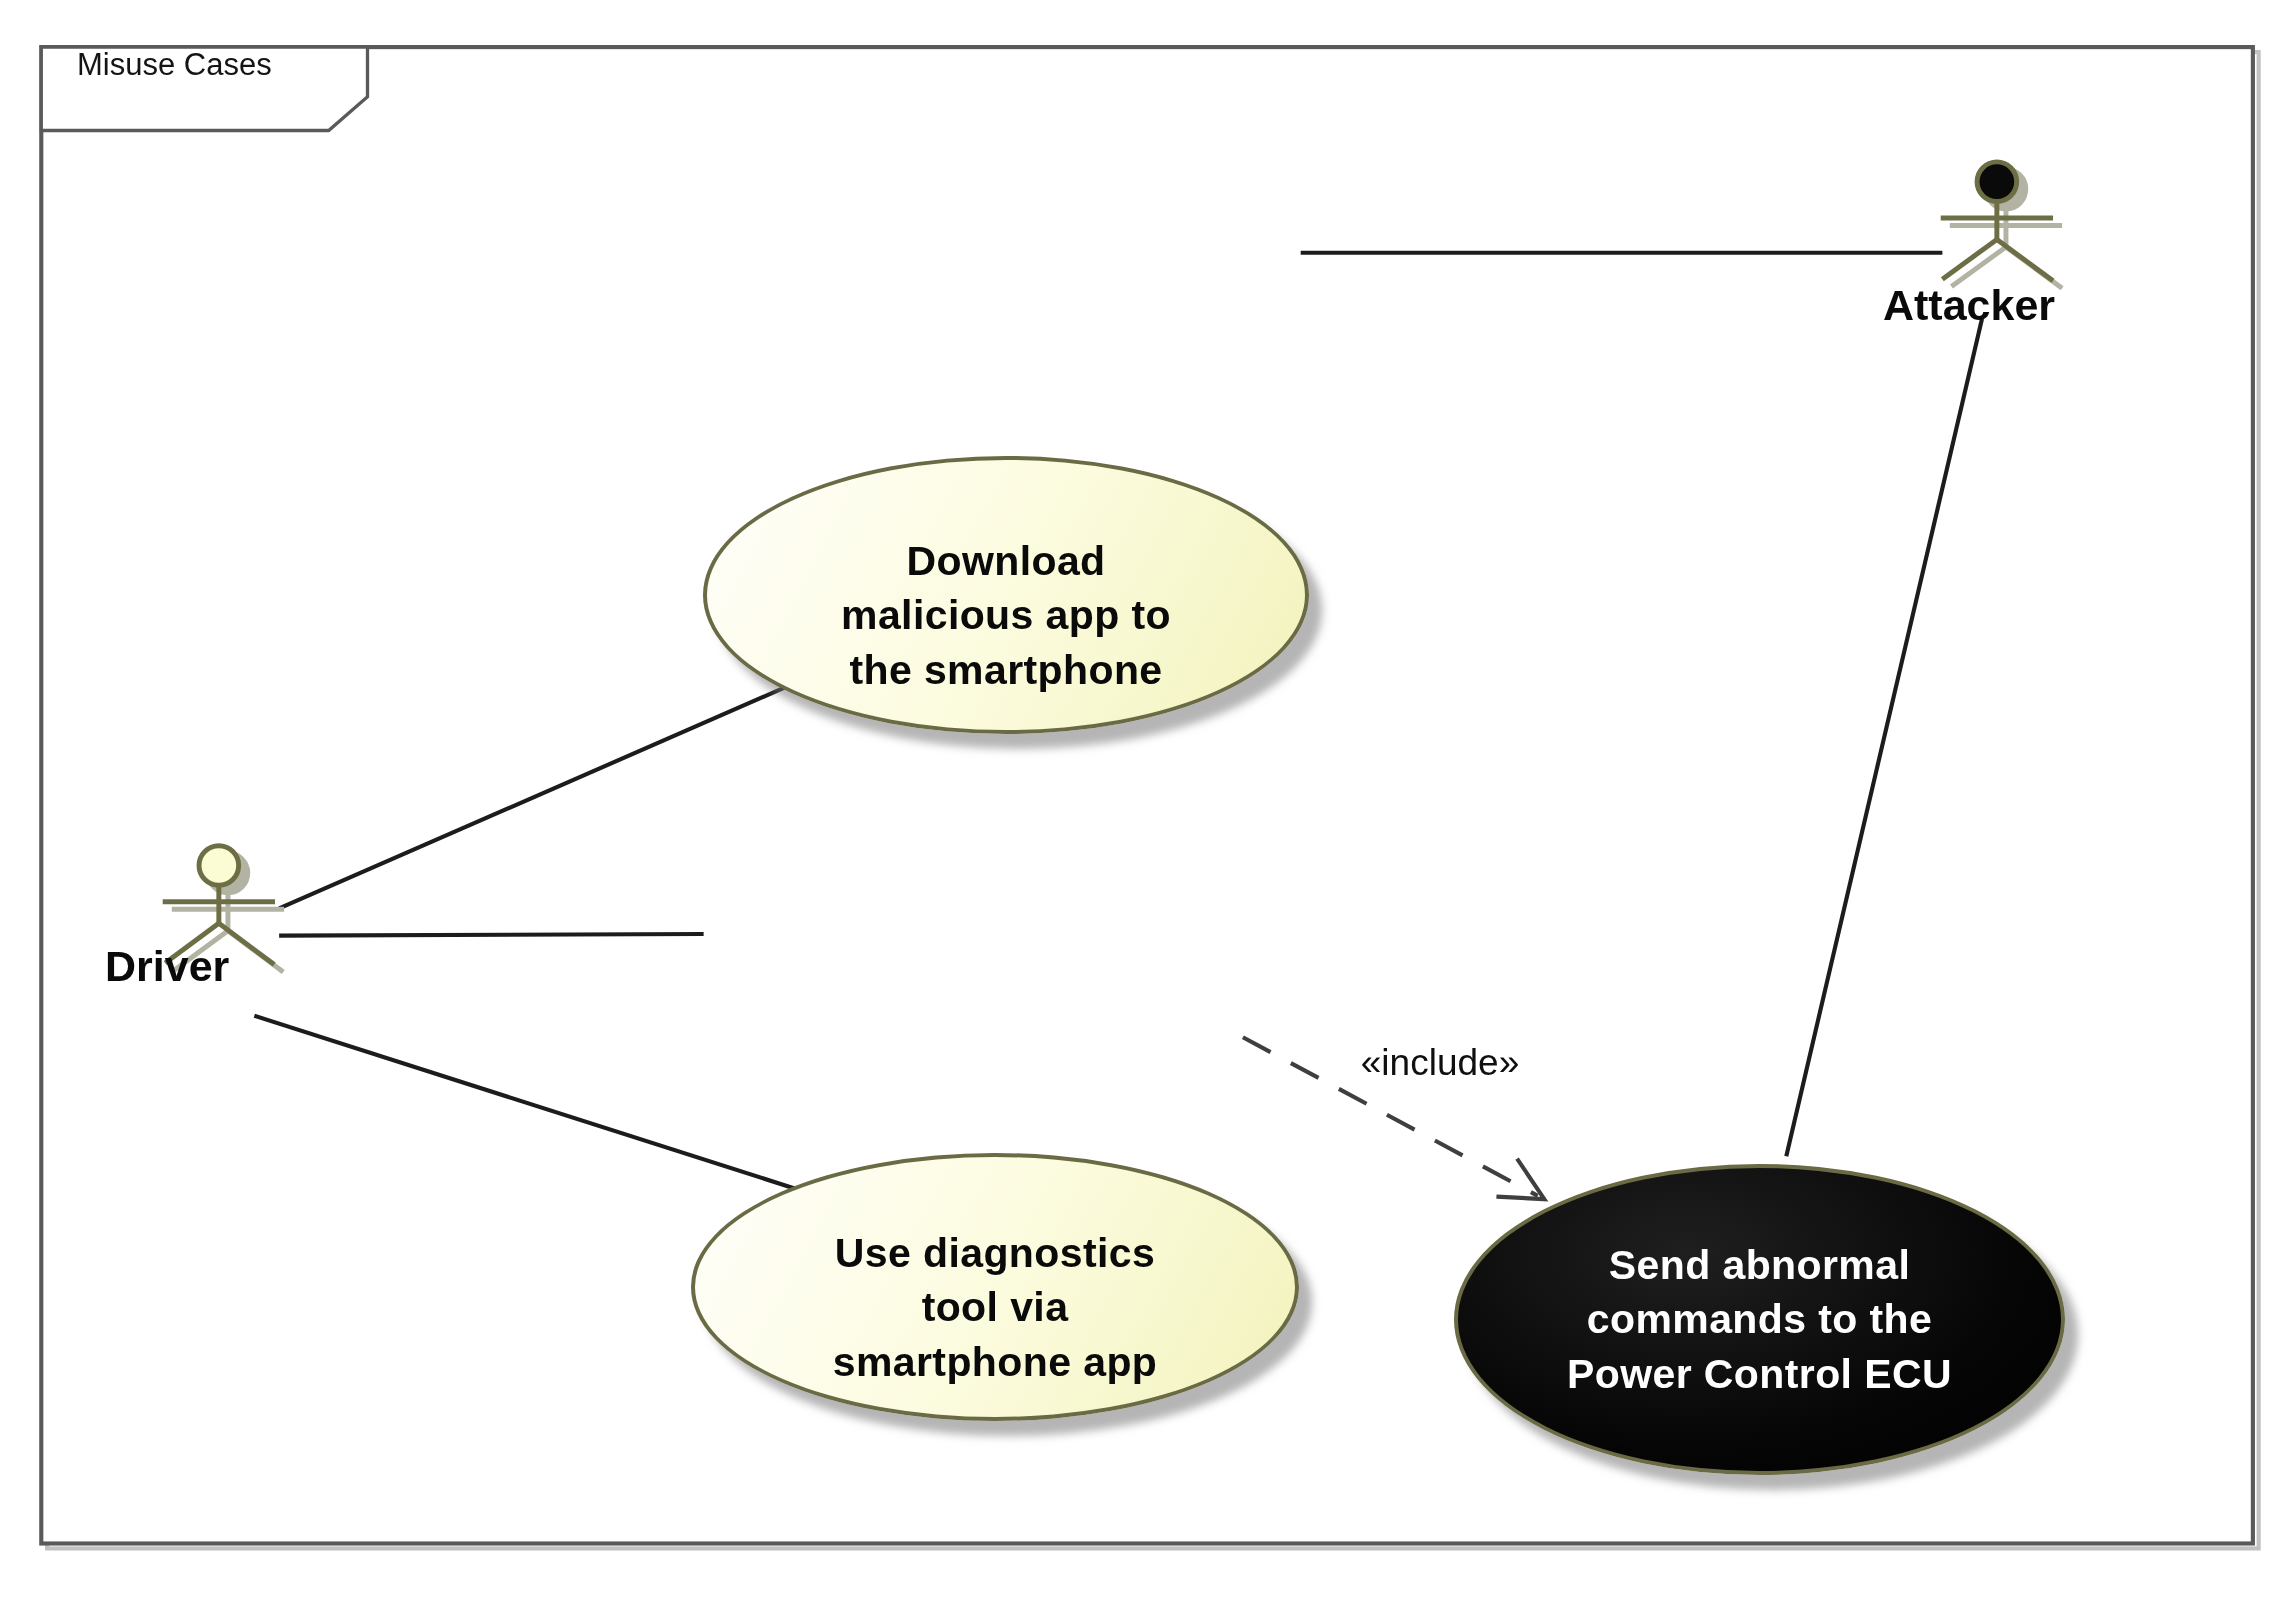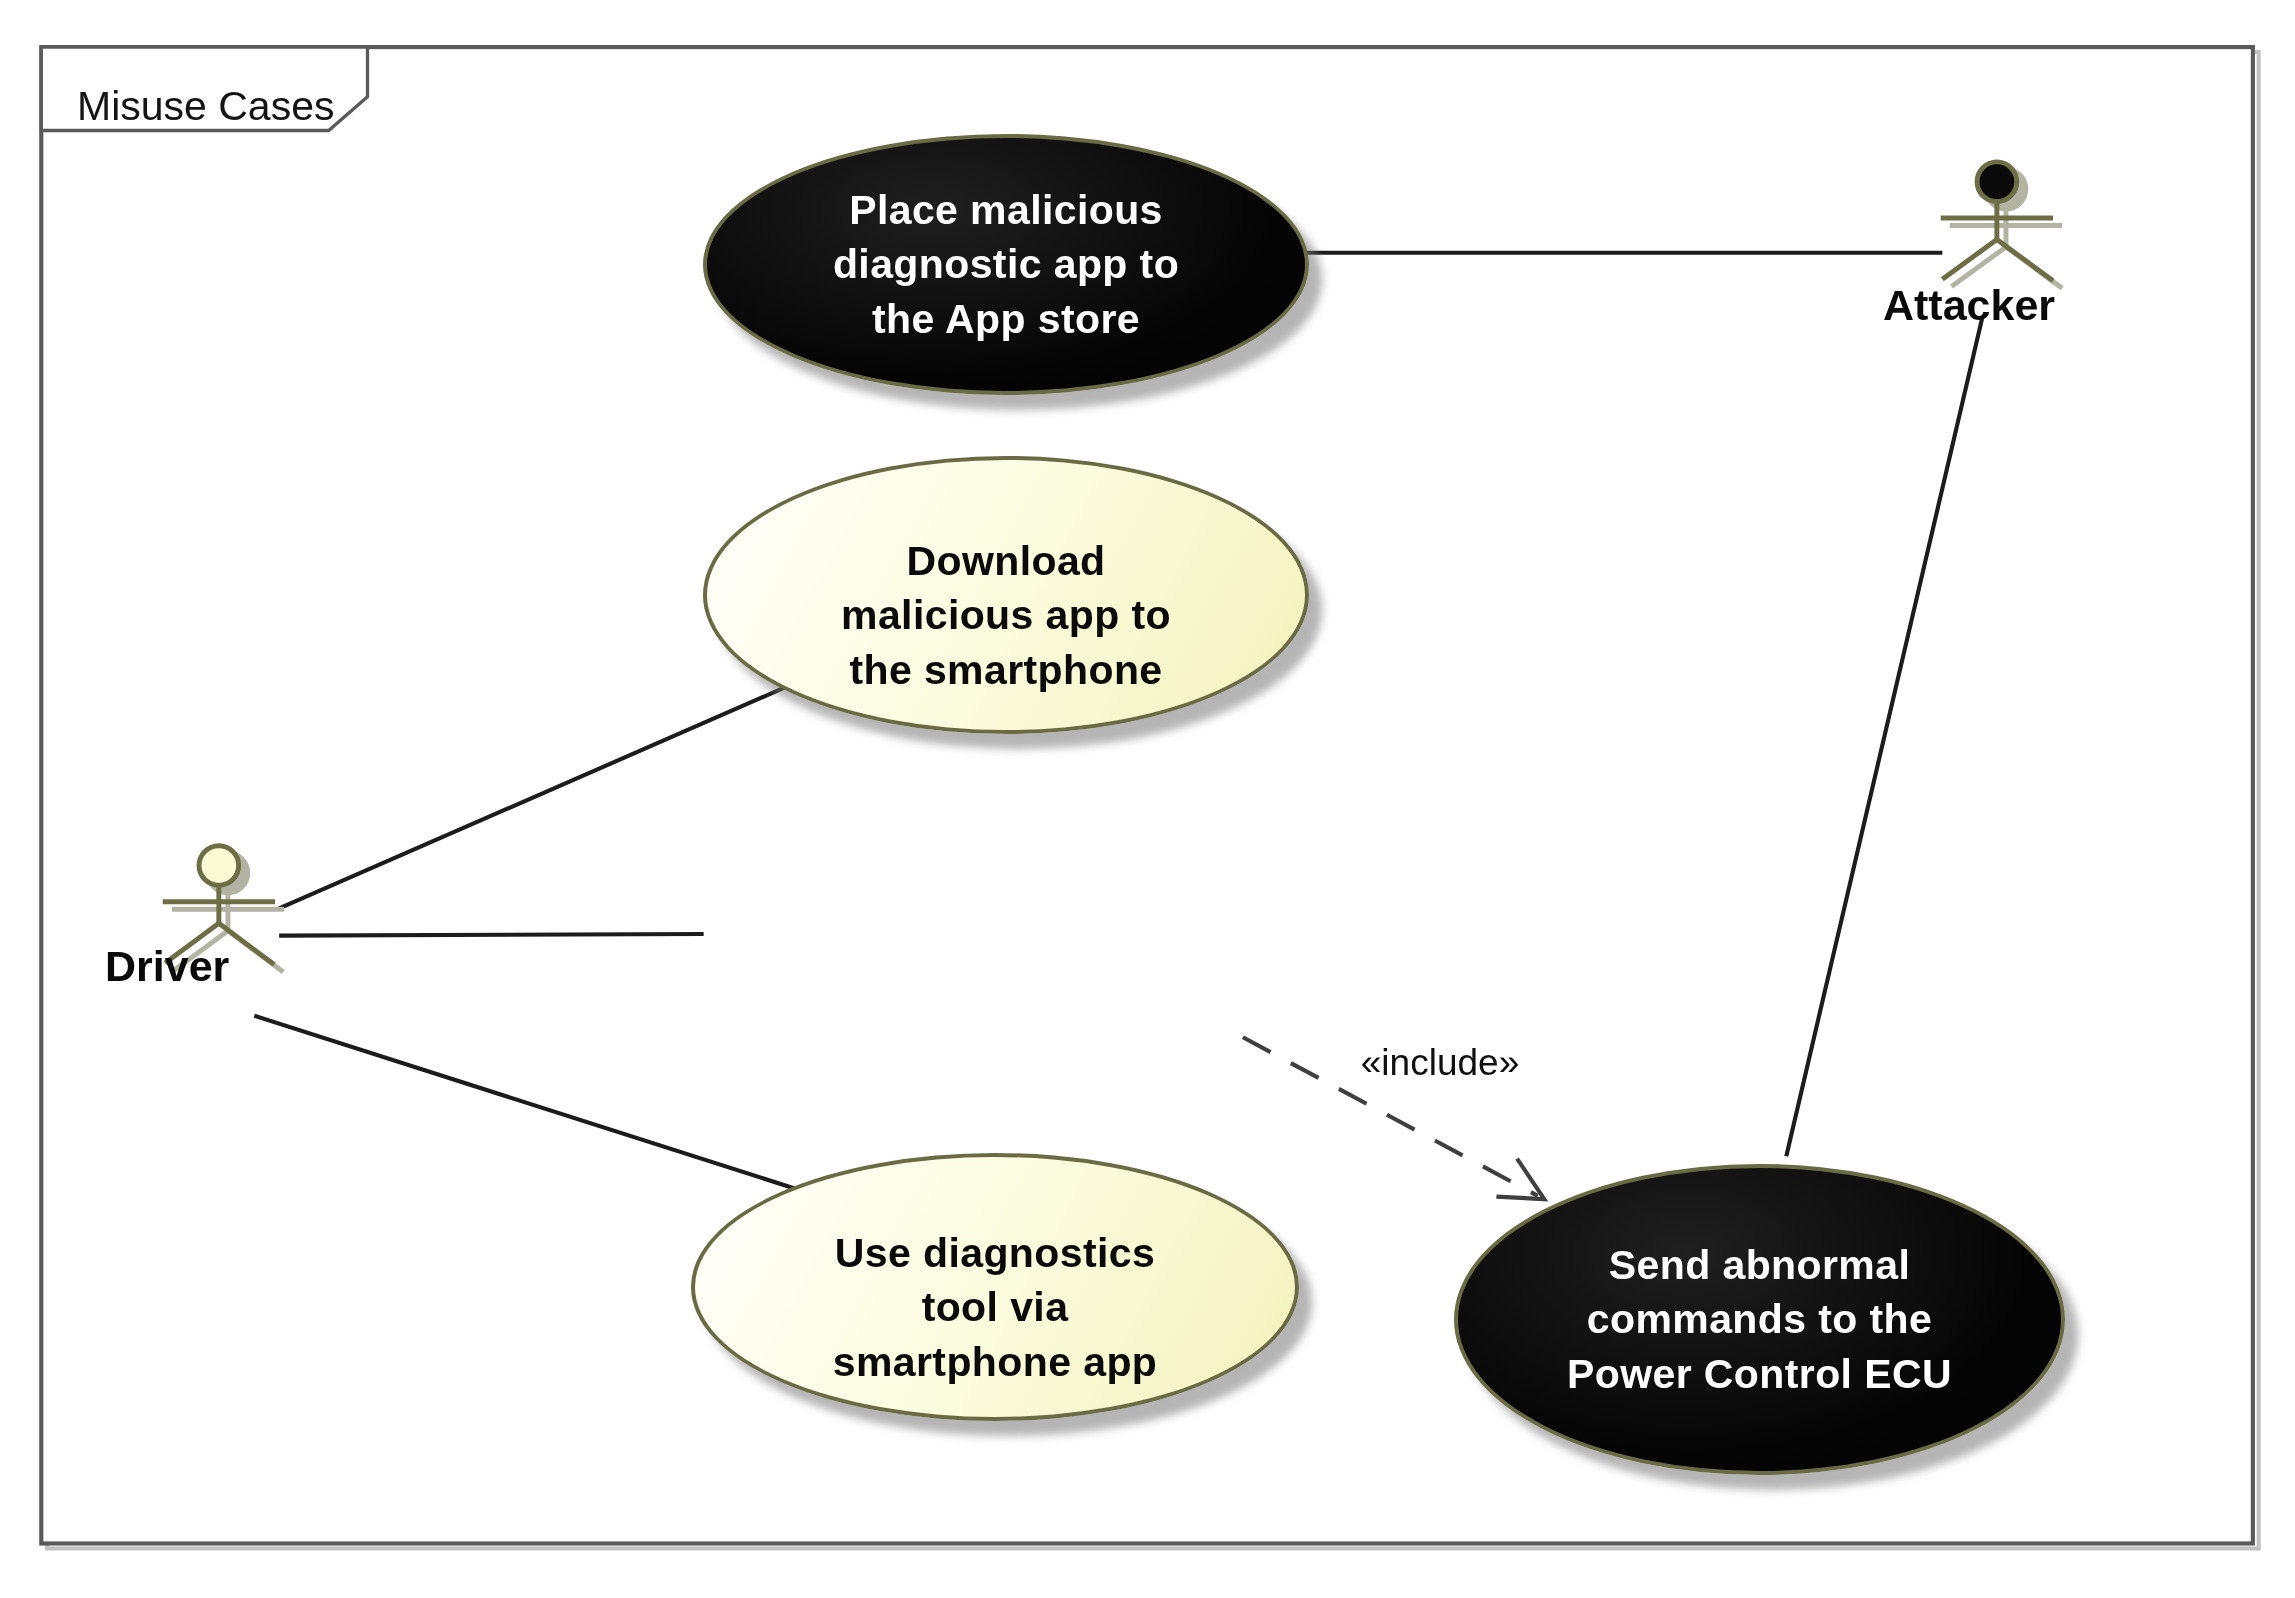--- a/index.html
+++ b/index.html
@@ -34,23 +34,23 @@
   }
   .uc.misuse .uc-label{color:#ffffff;}
   .uc.usecase{
     background:linear-gradient(118deg, #fffef6 8%, #fbfbdc 55%, #f2f2bc 100%);
   }
   .uc.usecase .uc-label{color:#0a0a0a;margin-top:41px;}
 
   
   .frame-title{
     position:absolute;left:40px;top:47px;width:328px;height:83px;
-    display:flex;align-items:flex-end;
+    display:flex;align-items:flex-start;
     padding-left:37px;box-sizing:border-box;
-    font-size:41px;color:#141414;
+    font-size:31px;color:#141414;
   }
 
   
   .actor-label{
     position:absolute;width:231px;
     text-align:left;
     font-size:43px;font-weight:bold;color:#0a0a0a;
   }
   
   .include-label{
@@ -118,25 +118,20 @@
         <line x1="265" y1="1118" x2="200" y2="1166"></line>
         <line x1="265" y1="1118" x2="332" y2="1168"></line>
       </g>
     </g>
   </svg>
 
   <div class="frame-title">
     <span>Misuse Cases</span>
   </div>
 
-  <div class="uc misuse" style="left:703px;top:134px;width:606px;height:261px;">
-    <span class="uc-label">Place malicious
-diagnostic app to
-the App store</span>
-  </div>
 
   <div class="uc usecase" style="left:703px;top:456px;width:606px;height:278px;">
     <span class="uc-label">Download
 malicious app to
 the smartphone</span>
   </div>
 
 
   <div class="uc usecase" style="left:691px;top:1153px;width:608px;height:268px;">
     <span class="uc-label">Use diagnostics

